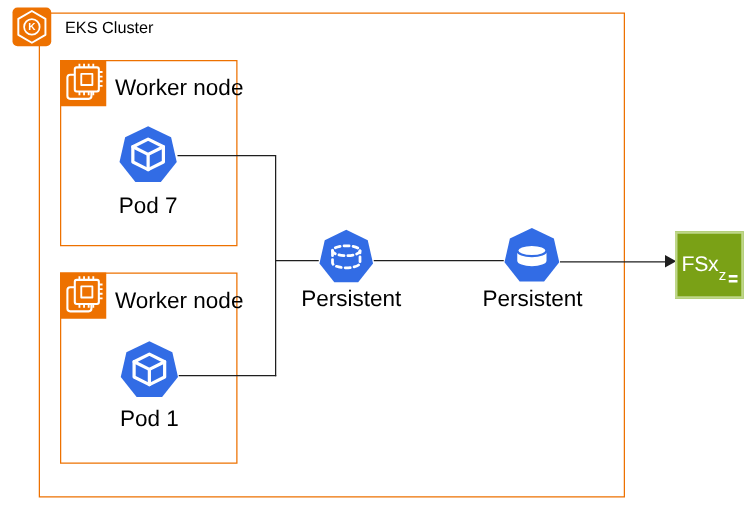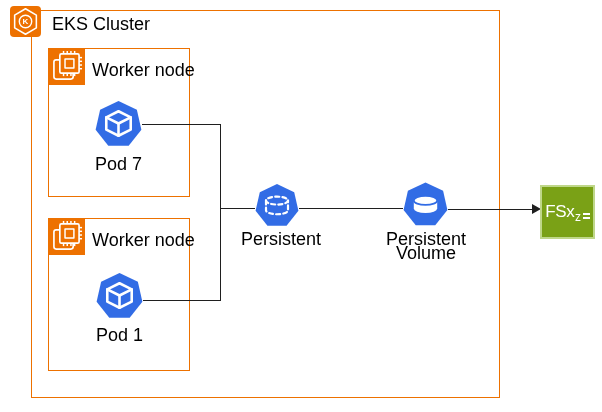--- a/index.html
+++ b/index.html
@@ -10,29 +10,29 @@
   body{background:#fff;}
   .canvas{
     position:relative; width:602px; height:412px; background:var(--bg);
     font-family:"Liberation Sans", sans-serif; color:var(--text); overflow:hidden;
   }
   .group-box{position:absolute; border:1px solid var(--orange); background:transparent;}
   .icon-sq{position:absolute; background:var(--orange); display:flex; align-items:center; justify-content:center;}
   .icon-sq svg{width:100%; height:100%; display:block;}
   .lbl{position:absolute; font-size:18px; white-space:nowrap;}
   .lbl-center{text-align:center; white-space:normal; line-height:13.5px;}
-  .cluster-title{font-size:18px;}
+  .cluster-title{font-size:13px;}
   .conn{position:absolute; background:var(--line);}
   .node-svg{position:absolute;}
   .arrow-head{position:absolute; width:0; height:0;
     border-top:5px solid transparent; border-bottom:5px solid transparent;
     border-left:9px solid var(--line);}
   .fsx{position:absolute; background:var(--green); border:2px solid var(--green_border);
     display:flex; align-items:center; justify-content:center; color:#fff;}
-  .fsx-text{font-size:17px; letter-spacing:-0.3px; display:flex; align-items:center;}
+  .fsx-text{font-size:17px; letter-spacing:-0.3px; display:flex; align-items:flex-end;}
   .fsx-sub{font-size:12px; transform:translateY(5px); margin-left:0.5px;}
   .fsx-bars{display:inline-flex; flex-direction:column; gap:2.5px; margin-left:2px; transform:translateY(4px);}
   .fsx-bars i{width:7px; height:2px; background:#fff; display:block;}
   .hept{fill:var(--blue);}
   .wstroke{stroke:#fff; fill:none; stroke-linejoin:round; stroke-linecap:round;}
 </style>
 </head>
 <body>
 
 <div class="canvas">
@@ -129,21 +129,20 @@
     <div>Persistent</div>
   </div>
 
   <svg class="node-svg" style="left:403px; top:181px; width:45px; height:46px;" viewBox="0 0 100 100">
     <polygon class="hept" points="50,2 89.1,20.8 98.7,63.1 71.7,97.1 28.3,97.1 1.3,63.1 10.9,20.8"></polygon>
     <path d="M24,42 A26,10 0 0 1 76,42 L76,60 A26,10 0 0 1 24,60 Z" fill="#ffffff"></path>
     <ellipse cx="50" cy="42" rx="26" ry="10" fill="#ffffff" stroke="var(--blue)" stroke-width="4"></ellipse>
   </svg>
   <div class="lbl lbl-center" style="left:366px; top:233px; width:120px;">
     <div>Persistent</div>
-    <div>Volume</div>
   </div>
 
   <div class="fsx" style="left:540px; top:185px; width:55px; height:54px;">
     <div class="fsx-text">
       <span>FSx</span>
         <span class="fsx-sub">z</span>
       <span class="fsx-bars">
           <i></i>
           <i></i>
         </span>

